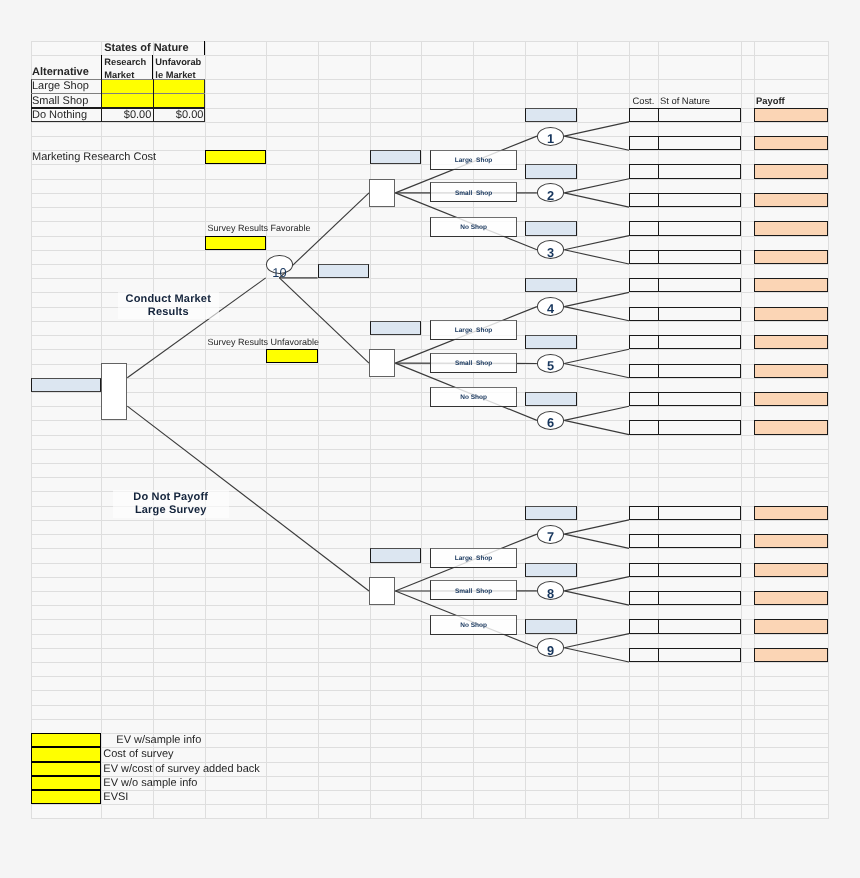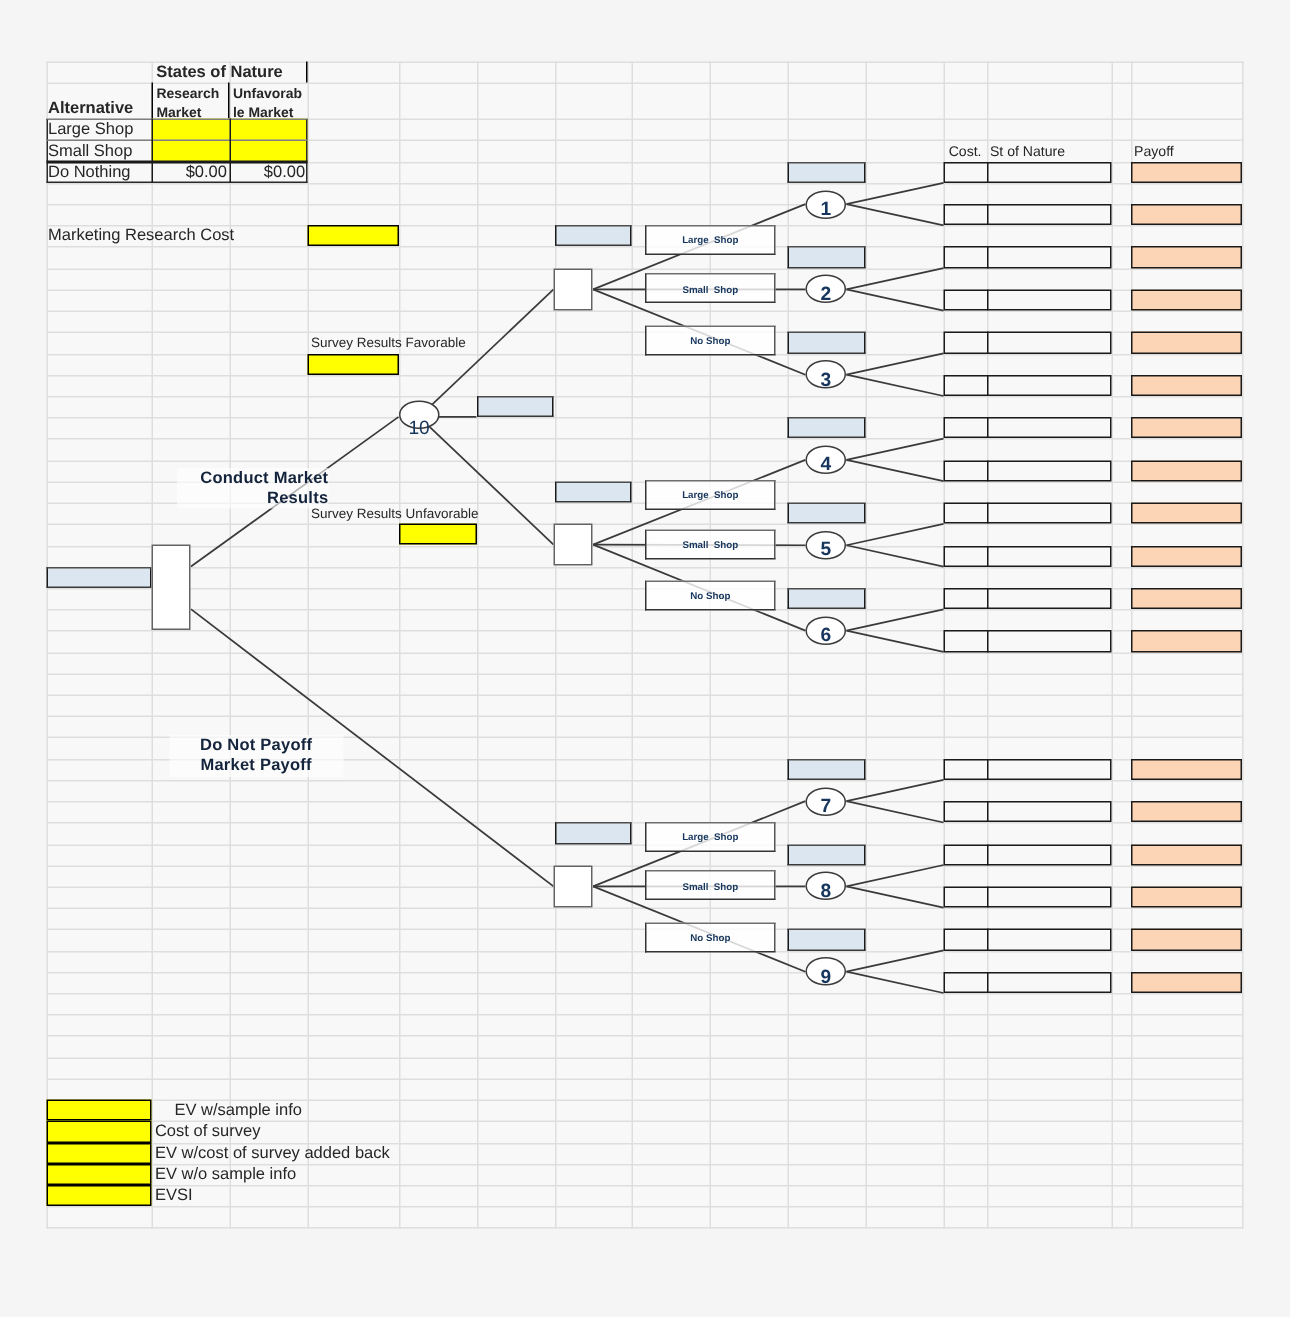--- a/index.html
+++ b/index.html
@@ -180,26 +180,26 @@
       <div class="ctxt" style="left:430.3px;top:614.5px;width:86.5px;height:20.2px;background:rgba(255,255,255,0.8);border:1.2px solid #333;border-top-color:#6e6e6e;border-right-color:#555;justify-content:center;font-size:6.5px;font-weight:bold;color:#17365d;letter-spacing:0px;padding-top:1.6px;">No Shop</div>
       <div class="ctxt" style="left:536.9px;top:126.6px;width:27.4px;height:19px;background:#ffffff;border:1.05px solid #3c3c3c;border-radius:50%;justify-content:center;font-size:12.8px;font-weight:bold;color:#17365d;padding-top:4.4px;box-sizing:border-box;">1</div>
       <div class="ctxt" style="left:536.9px;top:183.4px;width:27.4px;height:19px;background:#ffffff;border:1.05px solid #3c3c3c;border-radius:50%;justify-content:center;font-size:12.8px;font-weight:bold;color:#17365d;padding-top:4.4px;box-sizing:border-box;">2</div>
       <div class="ctxt" style="left:536.9px;top:240.3px;width:27.4px;height:19px;background:#ffffff;border:1.05px solid #3c3c3c;border-radius:50%;justify-content:center;font-size:12.8px;font-weight:bold;color:#17365d;padding-top:4.4px;box-sizing:border-box;">3</div>
       <div class="ctxt" style="left:536.9px;top:297.1px;width:27.4px;height:19px;background:#ffffff;border:1.05px solid #3c3c3c;border-radius:50%;justify-content:center;font-size:12.8px;font-weight:bold;color:#17365d;padding-top:4.4px;box-sizing:border-box;">4</div>
       <div class="ctxt" style="left:536.9px;top:354px;width:27.4px;height:19px;background:#ffffff;border:1.05px solid #3c3c3c;border-radius:50%;justify-content:center;font-size:12.8px;font-weight:bold;color:#17365d;padding-top:4.4px;box-sizing:border-box;">5</div>
       <div class="ctxt" style="left:536.9px;top:410.9px;width:27.4px;height:19px;background:#ffffff;border:1.05px solid #3c3c3c;border-radius:50%;justify-content:center;font-size:12.8px;font-weight:bold;color:#17365d;padding-top:4.4px;box-sizing:border-box;">6</div>
       <div class="ctxt" style="left:536.9px;top:524.6px;width:27.4px;height:19px;background:#ffffff;border:1.05px solid #3c3c3c;border-radius:50%;justify-content:center;font-size:12.8px;font-weight:bold;color:#17365d;padding-top:4.4px;box-sizing:border-box;">7</div>
       <div class="ctxt" style="left:536.9px;top:581.4px;width:27.4px;height:19px;background:#ffffff;border:1.05px solid #3c3c3c;border-radius:50%;justify-content:center;font-size:12.8px;font-weight:bold;color:#17365d;padding-top:4.4px;box-sizing:border-box;">8</div>
       <div class="ctxt" style="left:536.9px;top:638.3px;width:27.4px;height:19px;background:#ffffff;border:1.05px solid #3c3c3c;border-radius:50%;justify-content:center;font-size:12.8px;font-weight:bold;color:#17365d;padding-top:4.4px;box-sizing:border-box;">9</div>
-      <div class="ctxt" style="left:266.1px;top:267px;width:26.6px;height:18.6px;background:#ffffff;border:1.05px solid #3c3c3c;border-radius:50%;justify-content:center;font-size:12.8px;font-weight:normal;color:#17365d;padding-top:16px;box-sizing:border-box;">10</div>
+      <div class="ctxt" style="left:266.1px;top:255px;width:26.6px;height:18.6px;background:#ffffff;border:1.05px solid #3c3c3c;border-radius:50%;justify-content:center;font-size:12.8px;font-weight:normal;color:#17365d;padding-top:16px;box-sizing:border-box;">10</div>
     </div>
     <div>
       <div class="ctxt" style="left:629px;top:93.42px;width:28.8px;height:14.21px;justify-content:center;font-size:9.4px;">Cost.</div>
       <div class="ctxt" style="left:657.8px;top:93.42px;width:83.2px;height:14.21px;padding-left:2.2px;font-size:9.4px;">St of Nature</div>
-      <div class="ctxt" style="left:753.7px;top:93.42px;width:74.7px;height:14.21px;padding-left:2.4px;font-size:9.4px;">Payoff</div>
+      <div class="ctxt" style="left:753.7px;top:93.42px;width:74.7px;height:14.21px;padding-left:2.4px;font-size:9.4px;font-weight:bold;">Payoff</div>
       <div style="position:absolute;left:629px;top:107.63px;width:112px;height:14.22px;border:1.3px solid #1a1a1a;box-sizing:border-box;"></div>
       <div style="position:absolute;left:657.8px;top:107.63px;width:1.3px;height:14.22px;background:#1a1a1a;"></div>
       <div class="ctxt" style="left:753.7px;top:107.63px;width:74.7px;height:14.22px;background:#fbd5b5;border:1.3px solid #1a1a1a;"></div>
       <div style="position:absolute;left:629px;top:136.06px;width:112px;height:14.22px;border:1.3px solid #1a1a1a;box-sizing:border-box;"></div>
       <div style="position:absolute;left:657.8px;top:136.06px;width:1.3px;height:14.22px;background:#1a1a1a;"></div>
       <div class="ctxt" style="left:753.7px;top:136.06px;width:74.7px;height:14.22px;background:#fbd5b5;border:1.3px solid #1a1a1a;"></div>
       <div style="position:absolute;left:629px;top:164.49px;width:112px;height:14.21px;border:1.3px solid #1a1a1a;box-sizing:border-box;"></div>
       <div style="position:absolute;left:657.8px;top:164.49px;width:1.3px;height:14.21px;background:#1a1a1a;"></div>
       <div class="ctxt" style="left:753.7px;top:164.49px;width:74.7px;height:14.21px;background:#fbd5b5;border:1.3px solid #1a1a1a;"></div>
       <div style="position:absolute;left:629px;top:192.92px;width:112px;height:14.21px;border:1.3px solid #1a1a1a;box-sizing:border-box;"></div>
@@ -241,22 +241,22 @@
       <div style="position:absolute;left:629px;top:590.94px;width:112px;height:14.22px;border:1.3px solid #1a1a1a;box-sizing:border-box;"></div>
       <div style="position:absolute;left:657.8px;top:590.94px;width:1.3px;height:14.22px;background:#1a1a1a;"></div>
       <div class="ctxt" style="left:753.7px;top:590.94px;width:74.7px;height:14.22px;background:#fbd5b5;border:1.3px solid #1a1a1a;"></div>
       <div style="position:absolute;left:629px;top:619.37px;width:112px;height:14.22px;border:1.3px solid #1a1a1a;box-sizing:border-box;"></div>
       <div style="position:absolute;left:657.8px;top:619.37px;width:1.3px;height:14.22px;background:#1a1a1a;"></div>
       <div class="ctxt" style="left:753.7px;top:619.37px;width:74.7px;height:14.22px;background:#fbd5b5;border:1.3px solid #1a1a1a;"></div>
       <div style="position:absolute;left:629px;top:647.8px;width:112px;height:14.21px;border:1.3px solid #1a1a1a;box-sizing:border-box;"></div>
       <div style="position:absolute;left:657.8px;top:647.8px;width:1.3px;height:14.21px;background:#1a1a1a;"></div>
       <div class="ctxt" style="left:753.7px;top:647.8px;width:74.7px;height:14.21px;background:#fbd5b5;border:1.3px solid #1a1a1a;"></div>
     </div>
-    <div class="ctxt" style="left:117.7px;top:291.6px;width:101.2px;height:27.9px;flex-direction:column;justify-content:center;align-items:flex-end;font-size:11px;font-weight:bold;color:#14243c;background:rgba(255,255,255,0.62);line-height:12.7px;letter-spacing:0.16px;margin-top:20px;"><span>Conduct Market</span><span>Results</span></div>
-    <div class="ctxt" style="left:112.8px;top:489.7px;width:115.9px;height:27.9px;flex-direction:column;justify-content:center;align-items:center;font-size:11px;font-weight:bold;color:#14243c;background:rgba(255,255,255,0.62);line-height:12.7px;letter-spacing:0.16px;"><span>Do Not Payoff</span><span>Market Payoff</span></div>
+    <div class="ctxt" style="left:117.7px;top:291.6px;width:101.2px;height:27.9px;flex-direction:column;justify-content:center;align-items:center;font-size:11px;font-weight:bold;color:#14243c;background:rgba(255,255,255,0.62);line-height:12.7px;letter-spacing:0.16px;"><span>Conduct Market</span><span>Results</span></div>
+    <div class="ctxt" style="left:112.8px;top:489.7px;width:115.9px;height:27.9px;flex-direction:column;justify-content:center;align-items:center;font-size:11px;font-weight:bold;color:#14243c;background:rgba(255,255,255,0.62);line-height:12.7px;letter-spacing:0.16px;"><span>Do Not Payoff</span><span>Large Survey</span></div>
     <div class="ctxt" style="left:205.4px;top:221.35px;width:140px;height:14.21px;font-size:9px;padding-left:2px;">Survey Results Favorable</div>
     <div class="ctxt hl bordered" style="left:205.4px;top:235.56px;width:60.3px;height:14.21px;font-size:10px;"></div>
     <div class="ctxt" style="left:205.4px;top:335.07px;width:150px;height:14.21px;font-size:9px;padding-left:2px;">Survey Results Unfavorable</div>
     <div class="ctxt hl bordered" style="left:265.7px;top:349.28px;width:51.9px;height:14.22px;font-size:10px;"></div>
     <div class="ctxt hl" style="left:30.5px;top:733.09px;width:70.8px;height:14.22px;border:1.15px solid #000;font-size:11px;justify-content:flex-end;padding-right:2px;"></div>
     <div class="ctxt" style="left:101.3px;top:733.09px;width:200px;height:14.22px;font-size:11px;padding-left:15px;">EV w/sample info</div>
     <div class="ctxt hl" style="left:30.5px;top:747.31px;width:70.8px;height:14.21px;border:1.15px solid #000;font-size:11px;justify-content:flex-end;padding-right:2px;"></div>
     <div class="ctxt" style="left:101.3px;top:747.31px;width:200px;height:14.21px;font-size:11px;padding-left:2px;">Cost of survey</div>
     <div class="ctxt hl" style="left:30.5px;top:761.52px;width:70.8px;height:14.22px;border:1.15px solid #000;font-size:11px;justify-content:flex-end;padding-right:2px;"></div>
     <div class="ctxt" style="left:101.3px;top:761.52px;width:200px;height:14.22px;font-size:11px;padding-left:2px;">EV w/cost of survey added back</div>

